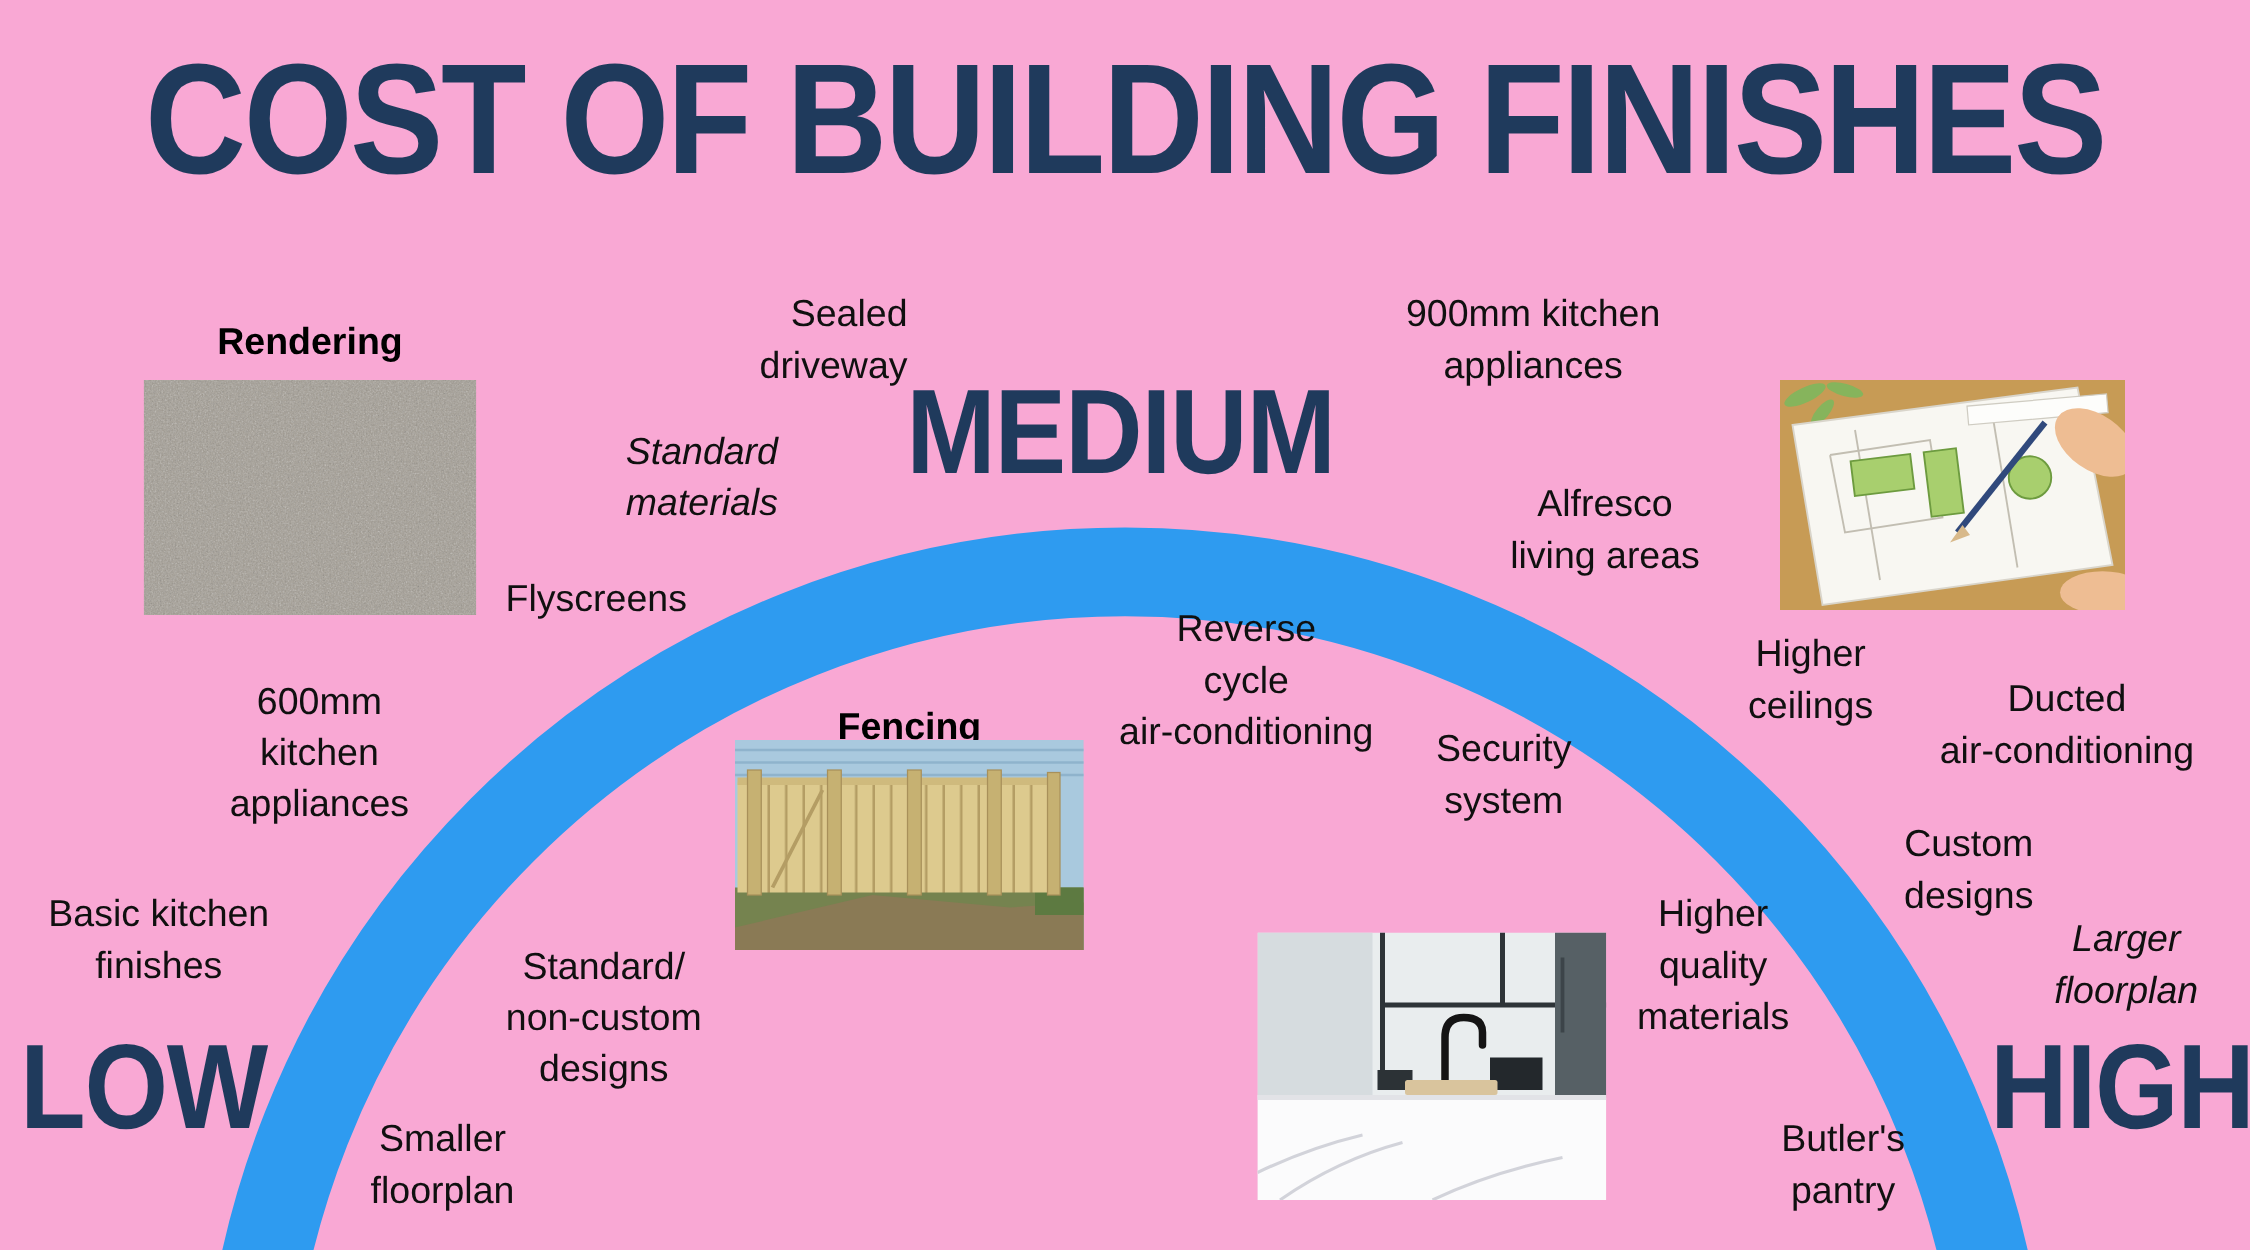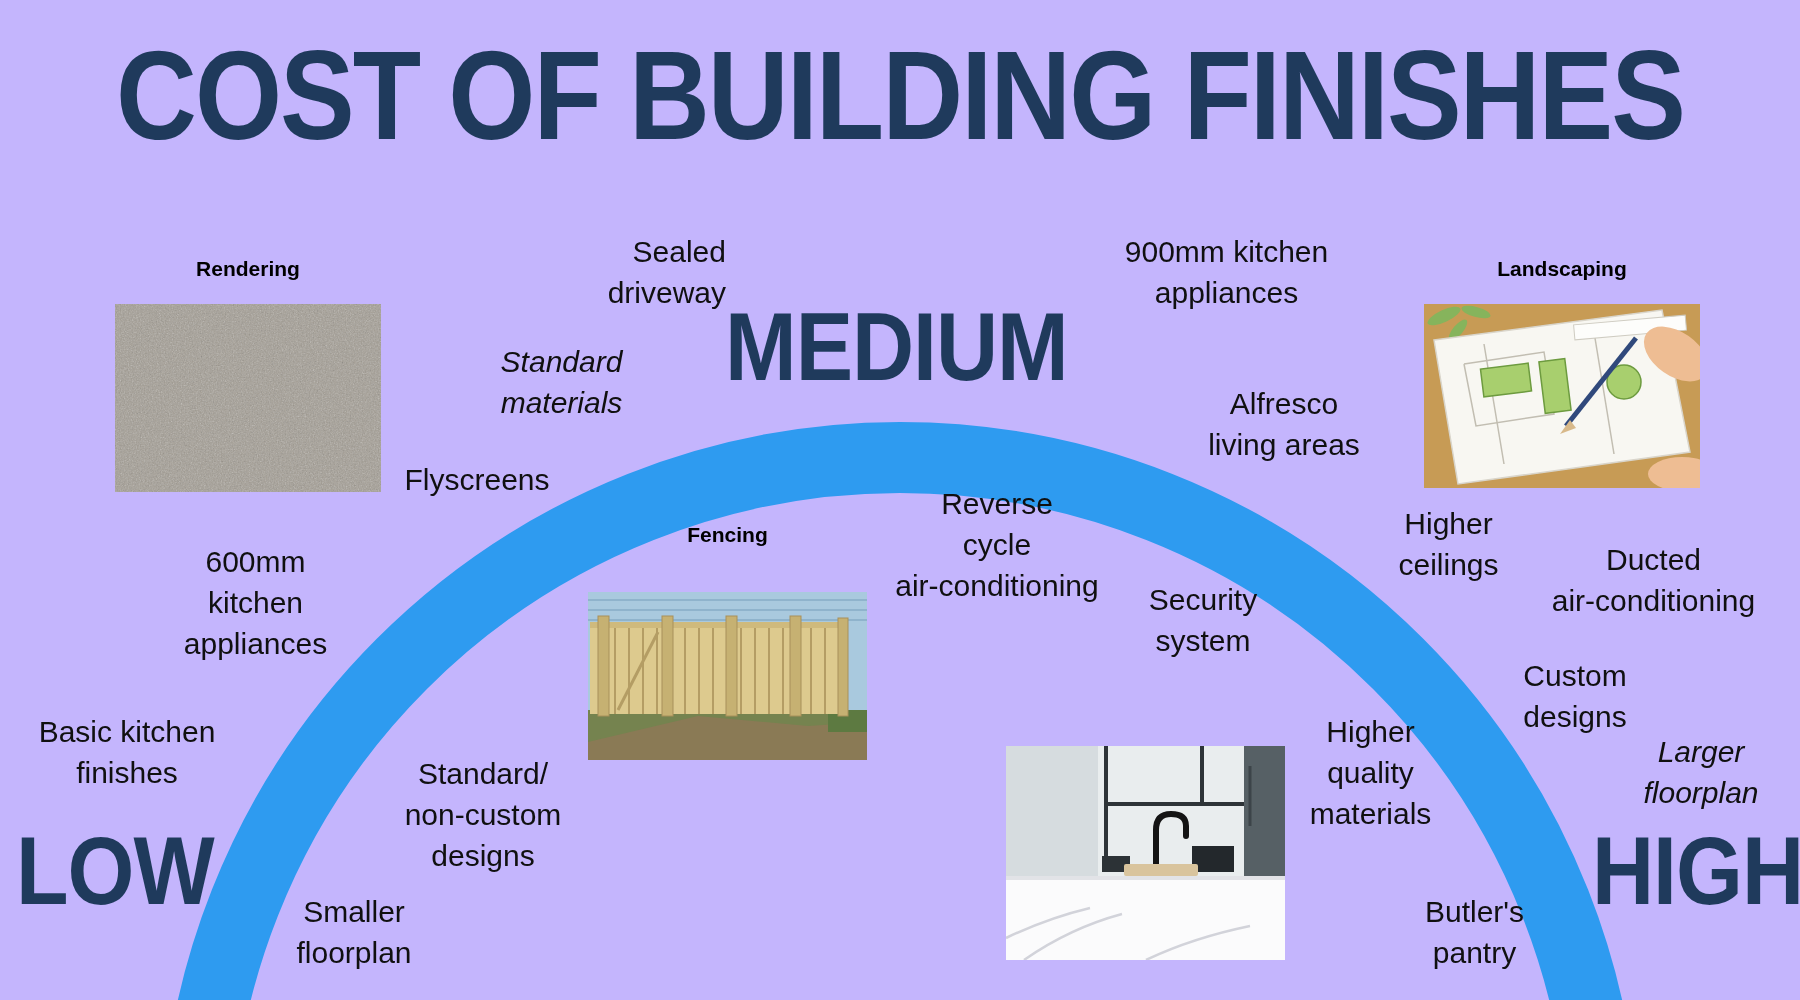--- a/index.html
+++ b/index.html
@@ -1,19 +1,19 @@
 <!DOCTYPE html>
 <html><head>
 <meta charset="utf-8">
 <style>
   * { margin:0; padding:0; box-sizing:border-box; }
   body { font-family:"Liberation Sans", sans-serif; background:#ffffff; }
   #canvas {
     position:relative; width:1800px; height:1000px;
-    background:#c4b5fd; overflow:hidden;
+    background:#f9a8d4; overflow:hidden;
   }
   .arc {
     position:absolute; left:160px; top:422px;
     width:1480px; height:1480px; border-radius:50%;
     border:71px solid #2e9bf0; background:transparent;
   }
   .heading { position:absolute; color:#1f3a5c; font-weight:900; }
   #title {
     left:0; top:30px; width:100%; text-align:center;
     font-size:112px; letter-spacing:-2px; line-height:1.05;
@@ -21,21 +21,21 @@
   }
   .level {
     font-size:86px; letter-spacing:-1px; line-height:1;
     transform:scaleY(1.12); transform-origin:top left;
   }
   .item {
     position:absolute; font-size:30px; line-height:1.36; color:#101010;
     text-align:center; white-space:pre-line;
   }
   .photo-label {
-    position:absolute; font-size:21px; font-weight:700; color:#000;
+    position:absolute; font-size:30px; font-weight:700; color:#000;
     text-align:center; line-height:1.2;
   }
   .photo { position:absolute; display:block; }
 </style>
 </head>
 <body>
 
 <div id="canvas">
 
   <div id="title" class="heading">COST OF BUILDING FINISHES</div>
@@ -68,21 +68,21 @@
 kitchen
 appliances</div>
   <div class="item" style="left:8px; top:712px; width:238px;">Basic kitchen
 finishes</div>
   <div class="item" style="left:388px; top:730px; width:190px;margin-top:24px;">Standard/
 non-custom
 designs</div>
   <div class="item" style="left:254px; top:892px; width:200px;">Smaller
 floorplan</div>
 
-  <div class="photo-label" style="left:588px; top:522px; width:279px;">Fencing</div>
+  <div class="photo-label" style="left:588px; top:564px; width:279px;">Fencing</div>
 
   <svg class="photo" style="left:588px; top:592px; width:279px; height:168px;" viewBox="0 0 279 168" preserveAspectRatio="none">
     <defs>
       <pattern id="planksP" width="14" height="12" patternUnits="userSpaceOnUse">
         <rect width="14" height="12" fill="#ddca8e"></rect>
         <rect x="12" width="2" height="12" fill="#b49d64"></rect>
       </pattern>
     </defs>
     <rect width="279" height="168" fill="#a9c9de"></rect>
     <g stroke="#8fb3cc" stroke-width="2">
@@ -133,21 +133,20 @@
     <rect x="118" y="118" width="74" height="12" rx="2" fill="#d9c49d"></rect>
     <rect y="130" width="279" height="84" fill="#fbfbfc"></rect>
     <rect y="130" width="279" height="4" fill="#e2e3e7"></rect>
     <g stroke="#d2d3da" stroke-width="2.5" fill="none">
       <path d="M18 214 Q64 182 116 168"></path>
       <path d="M140 214 Q186 192 244 180"></path>
       <path d="M0 192 Q42 172 84 162"></path>
     </g>
   </svg>
 
-  <div class="photo-label" style="left:1424px; top:256px; width:276px;">Landscaping</div>
 
   <svg class="photo" style="left:1424px; top:304px; width:276px; height:184px;" viewBox="0 0 276 184" preserveAspectRatio="none">
     <rect width="276" height="184" fill="#c79b55"></rect>
     <g fill="#86b45c">
       <ellipse cx="20" cy="12" rx="18" ry="6" transform="rotate(-25 20 12)"></ellipse>
       <ellipse cx="52" cy="8" rx="15" ry="5" transform="rotate(15 52 8)"></ellipse>
       <ellipse cx="34" cy="26" rx="13" ry="5" transform="rotate(-50 34 26)"></ellipse>
     </g>
     <polygon points="10,36 238,6 266,148 34,180" fill="#f8f7f2" stroke="#d9d5cb" stroke-width="1.5"></polygon>
     <g stroke="#c2beb2" stroke-width="1.5" fill="none">

